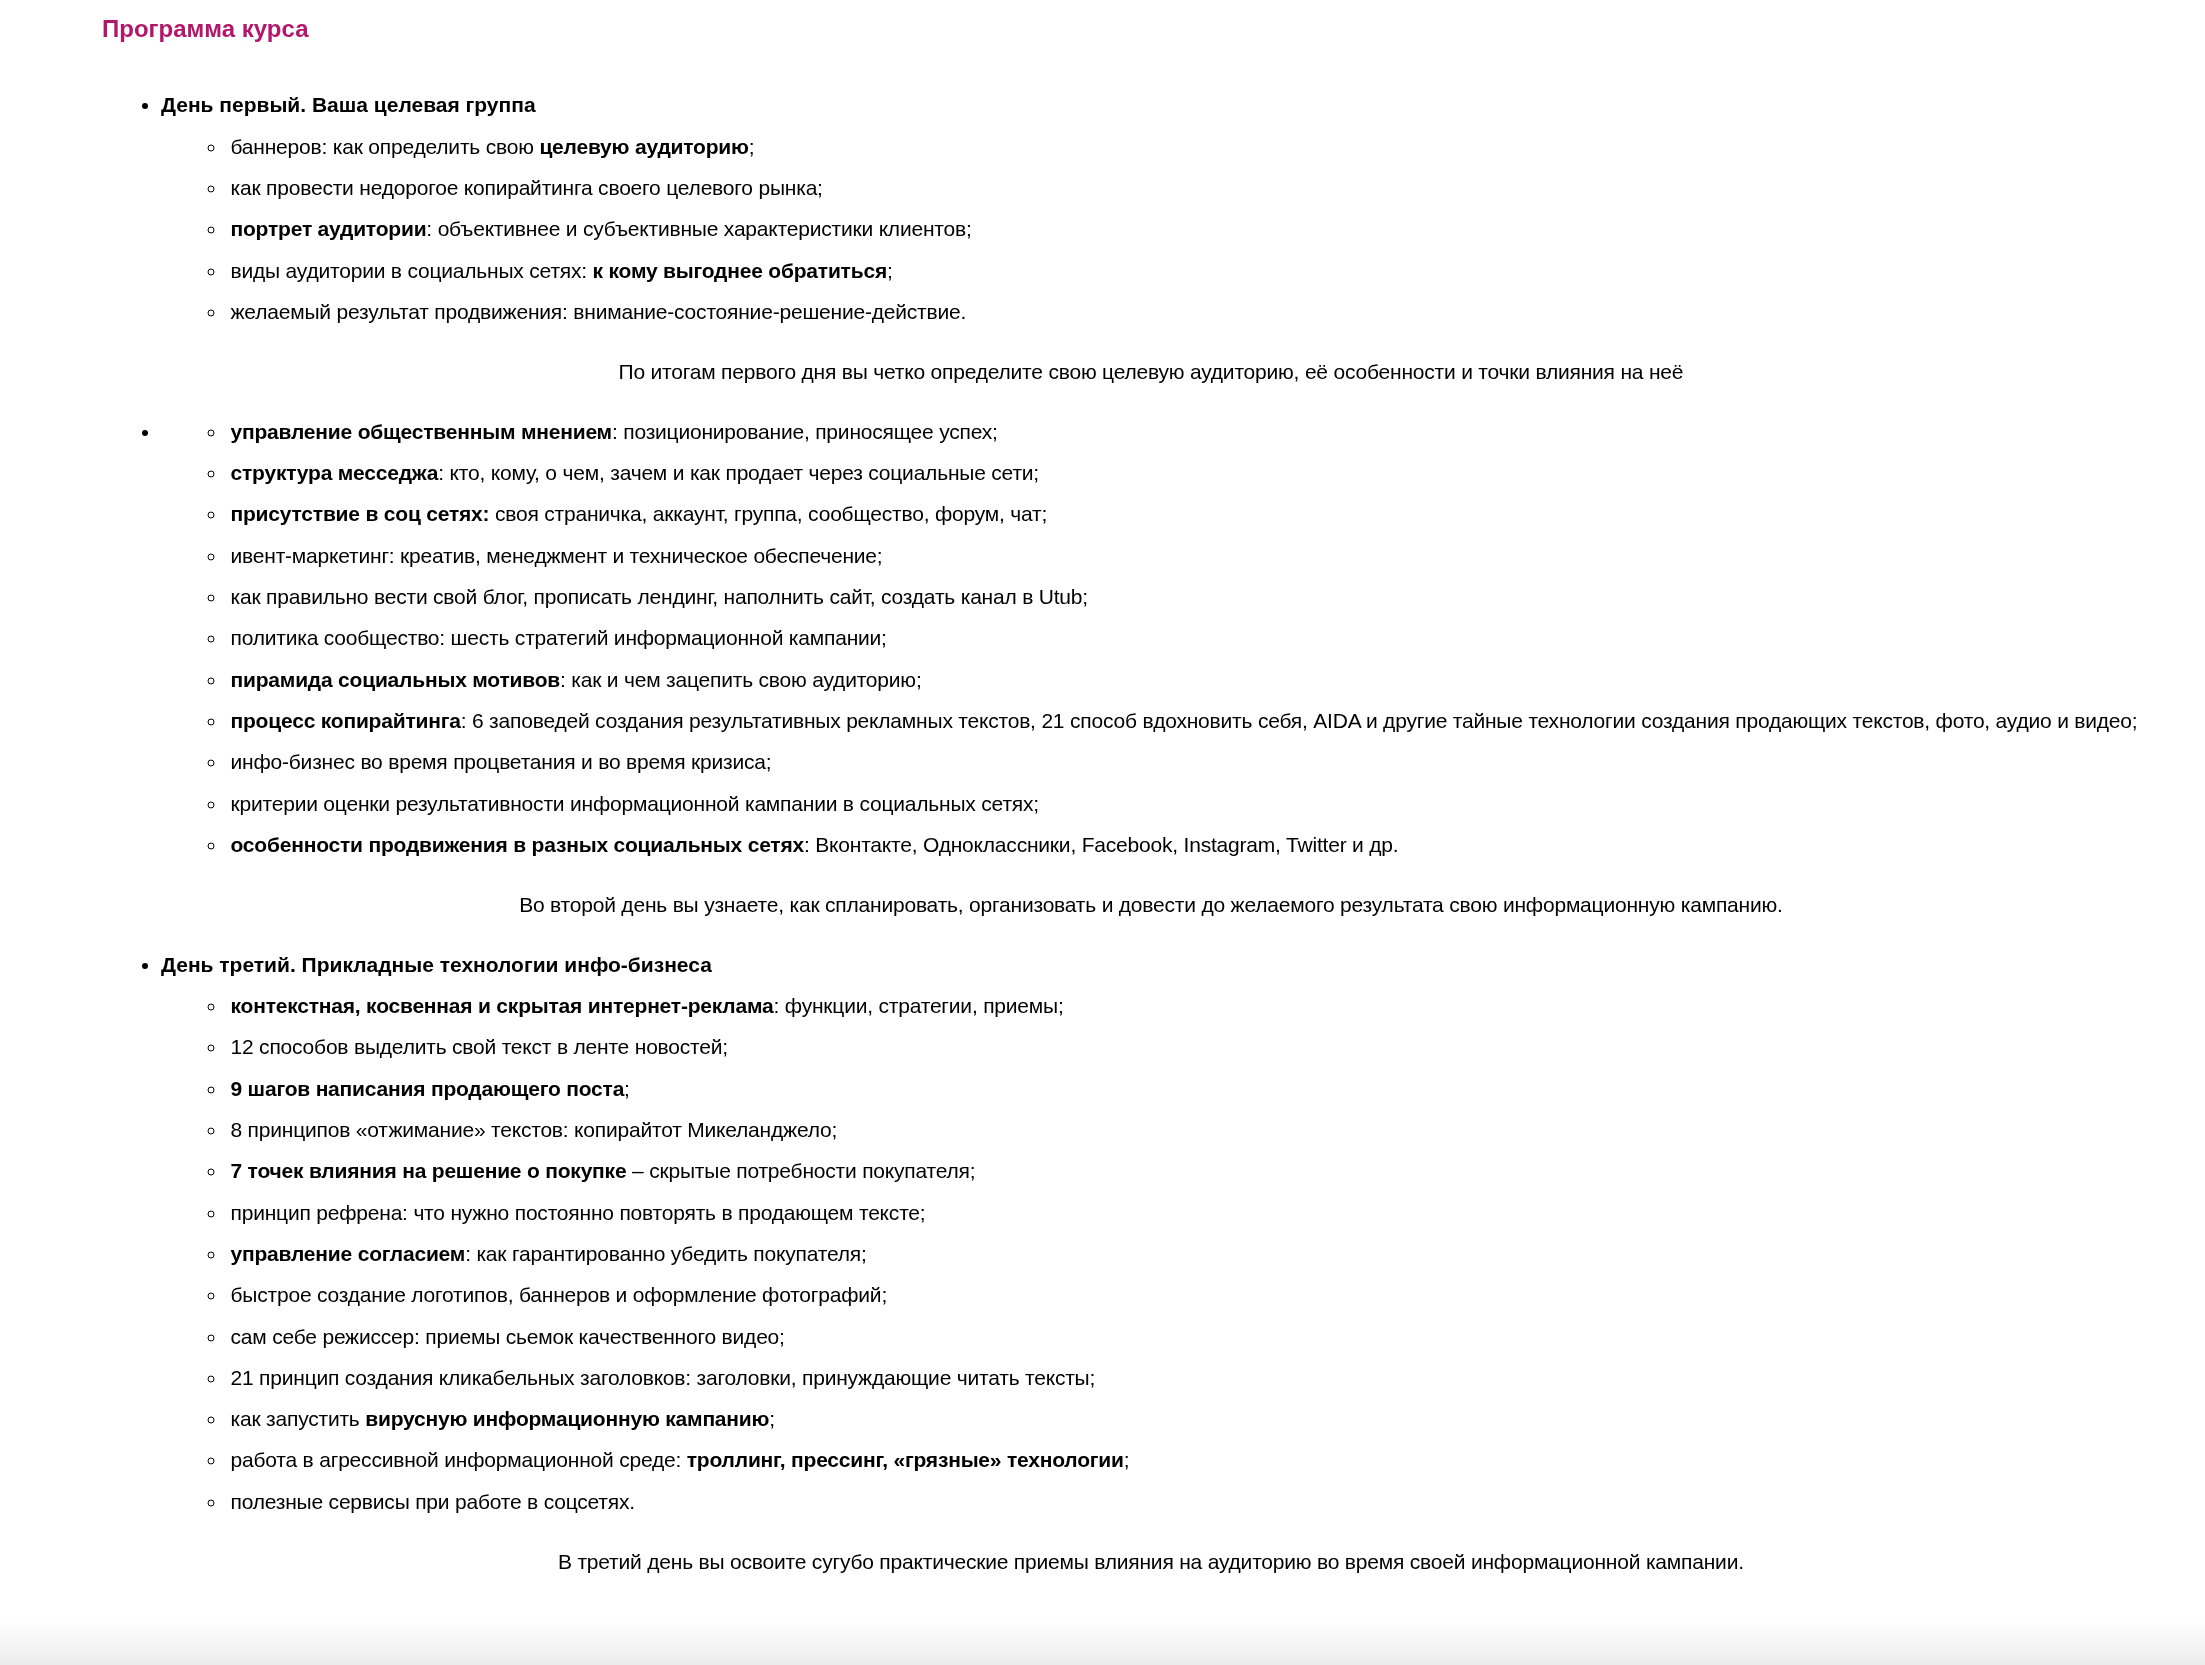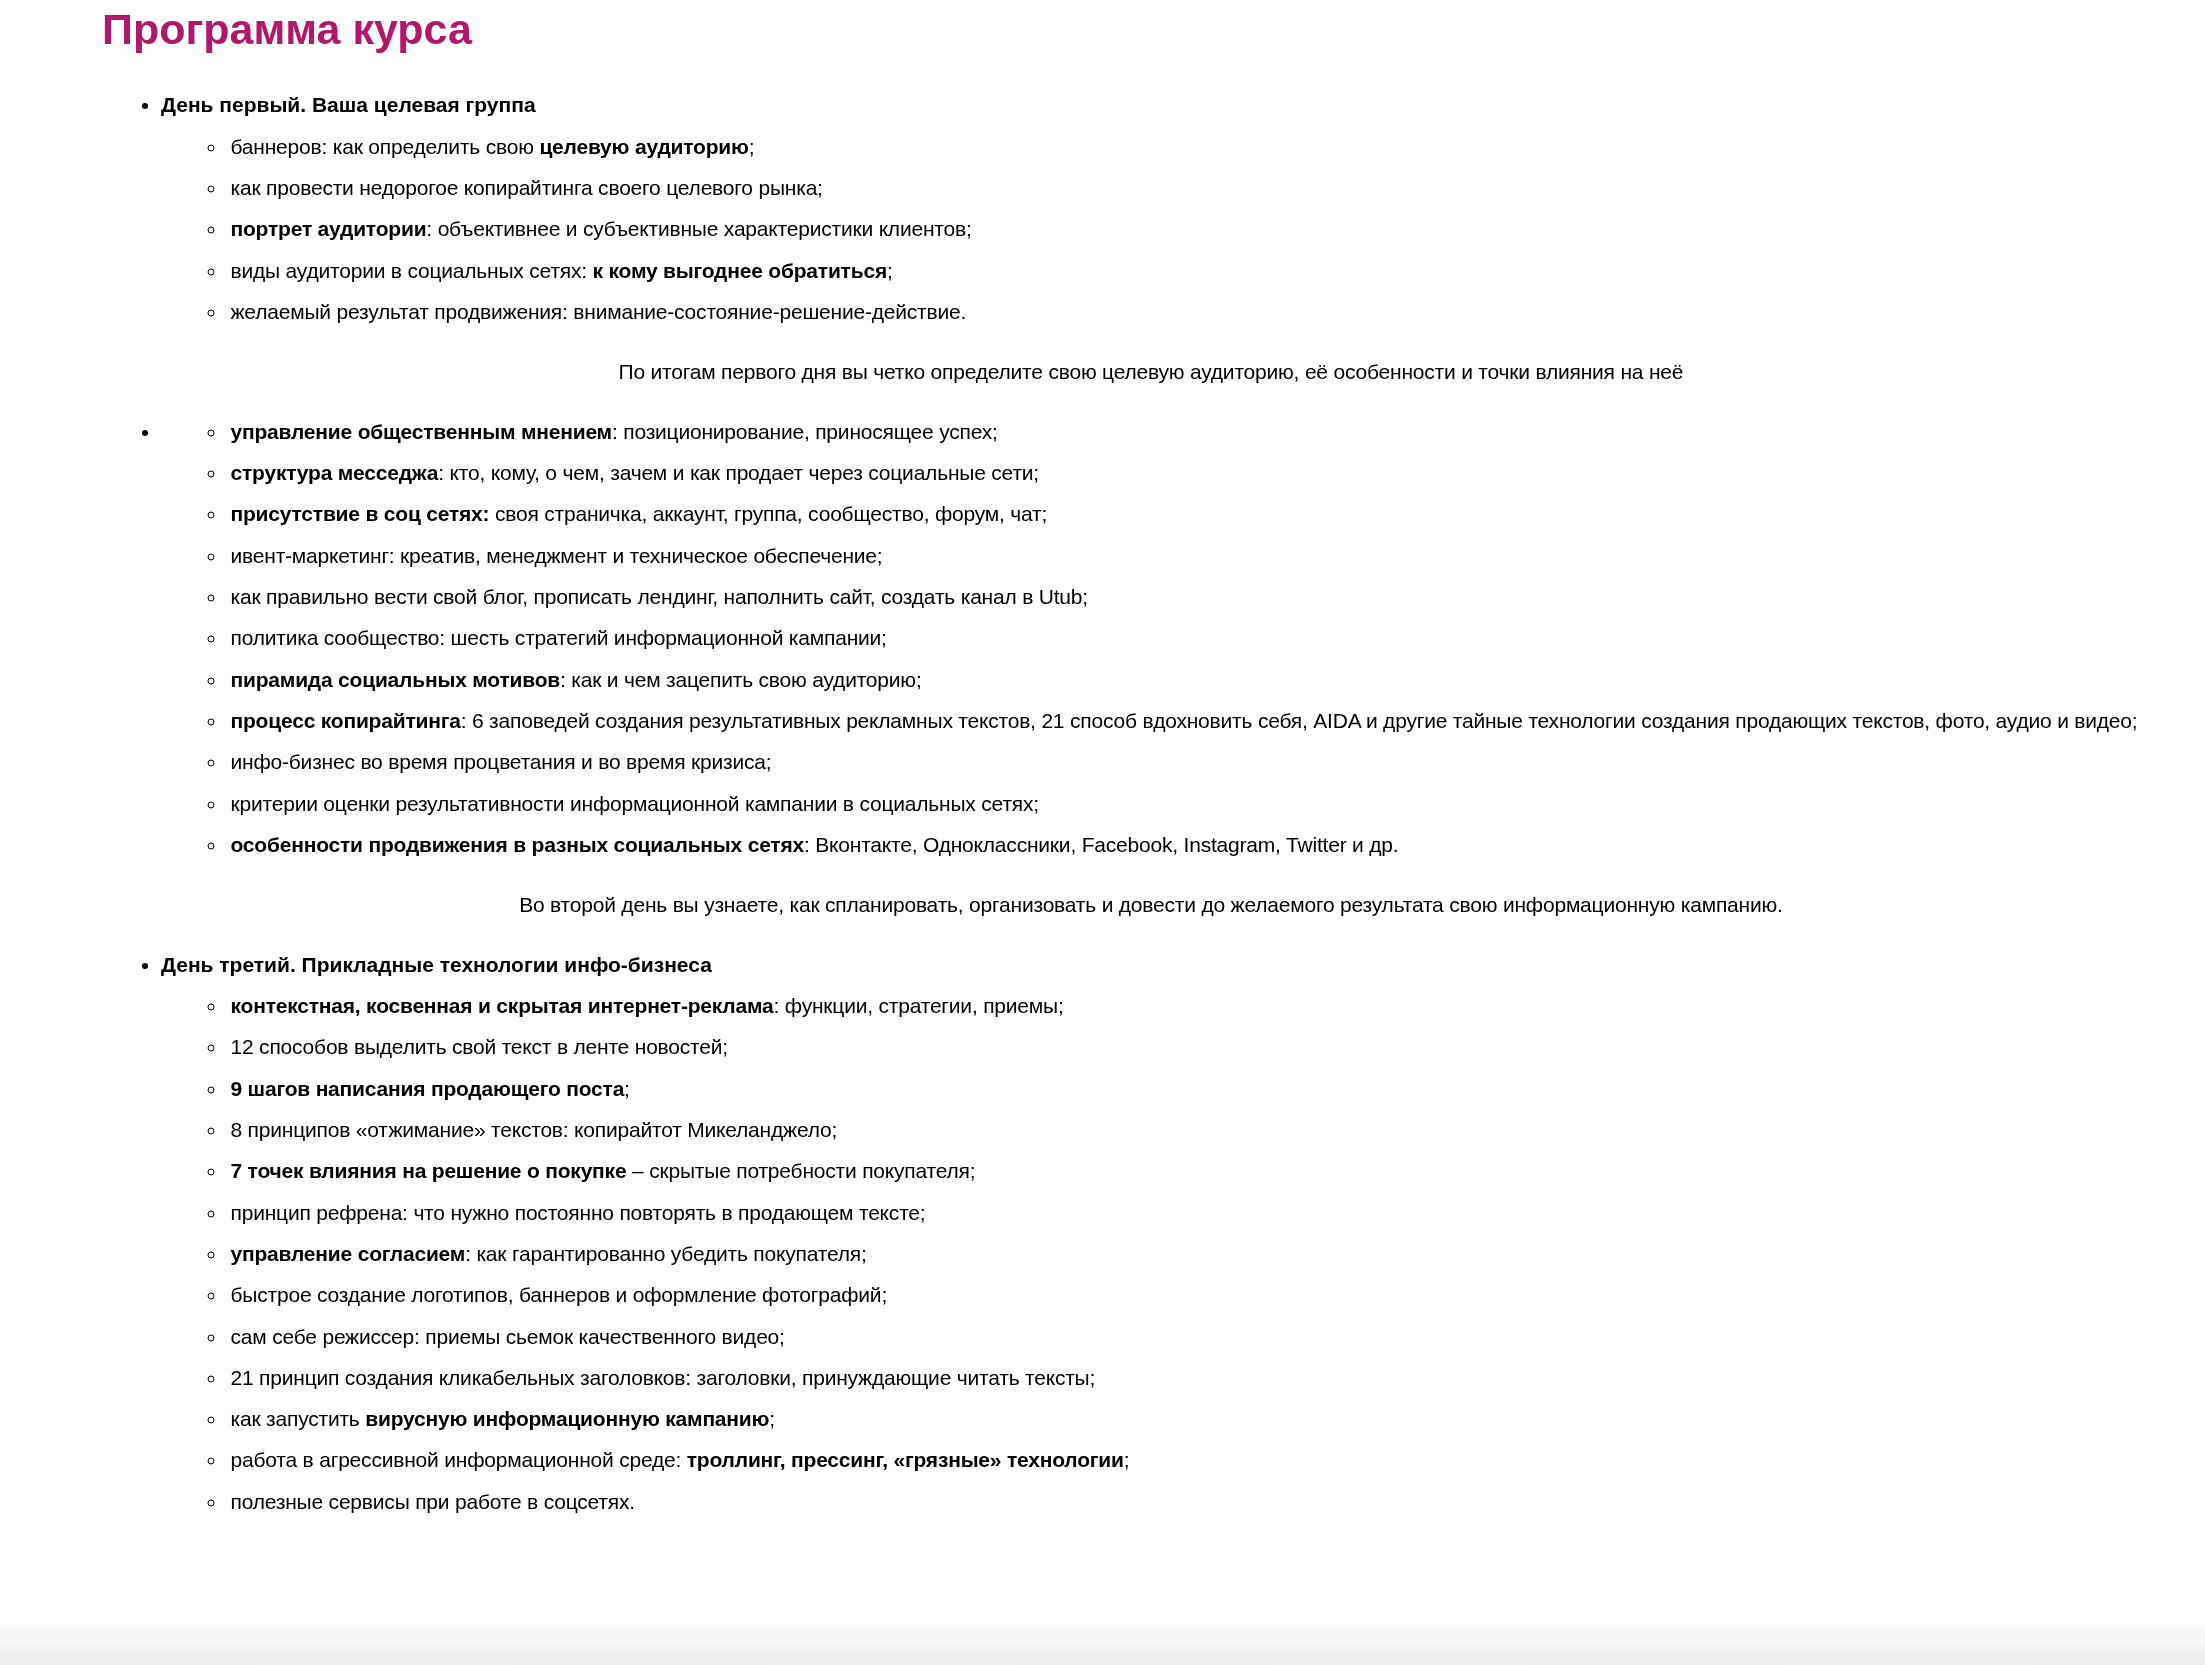--- a/index.html
+++ b/index.html
@@ -12,21 +12,21 @@
     font-size: 21px;
     overflow: hidden;
     position: relative;
     box-sizing: border-box;
   }
   main {
     padding: 0 5.2px 0 102px;
     box-sizing: border-box;
   }
   h1.page-title {
-    font-size: 43px;
+    font-size: 24px;
     line-height: 38px;
     font-weight: bold;
     margin: 10.4px 0 45px 0;
     letter-spacing: 0;
   }
   ul.days {
     list-style: disc;
     margin: 0;
     padding: 0 0 0 59px;
   }
@@ -106,17 +106,18 @@
             <li><span>принцип рефрена: что нужно постоянно повторять в продающем тексте;</span></li>
             <li><b>управление согласием</b><span>: как гарантированно убедить покупателя;</span></li>
             <li><span>быстрое создание логотипов, баннеров и оформление фотографий;</span></li>
             <li><span>сам себе режиссер: приемы сьемок качественного видео;</span></li>
             <li><span>21 принцип создания кликабельных заголовков: заголовки, принуждающие читать тексты;</span></li>
             <li><span>как запустить </span><b>вирусную информационную кампанию</b><span>;</span></li>
             <li><span>работа в агрессивной информационной среде: </span><b>троллинг, прессинг, «грязные» технологии</b><span>;</span></li>
             <li><span>полезные сервисы при работе в соцсетях.</span></li>
           </ul></li>
       </ul>
+      <p class="summary">В третий день вы освоите сугубо практические приемы влияния на аудиторию во время своей информационной кампании.</p>
     </div>
 </main>
 
 <div class="bottom-fade"></div>
 
 
 </body></html>

